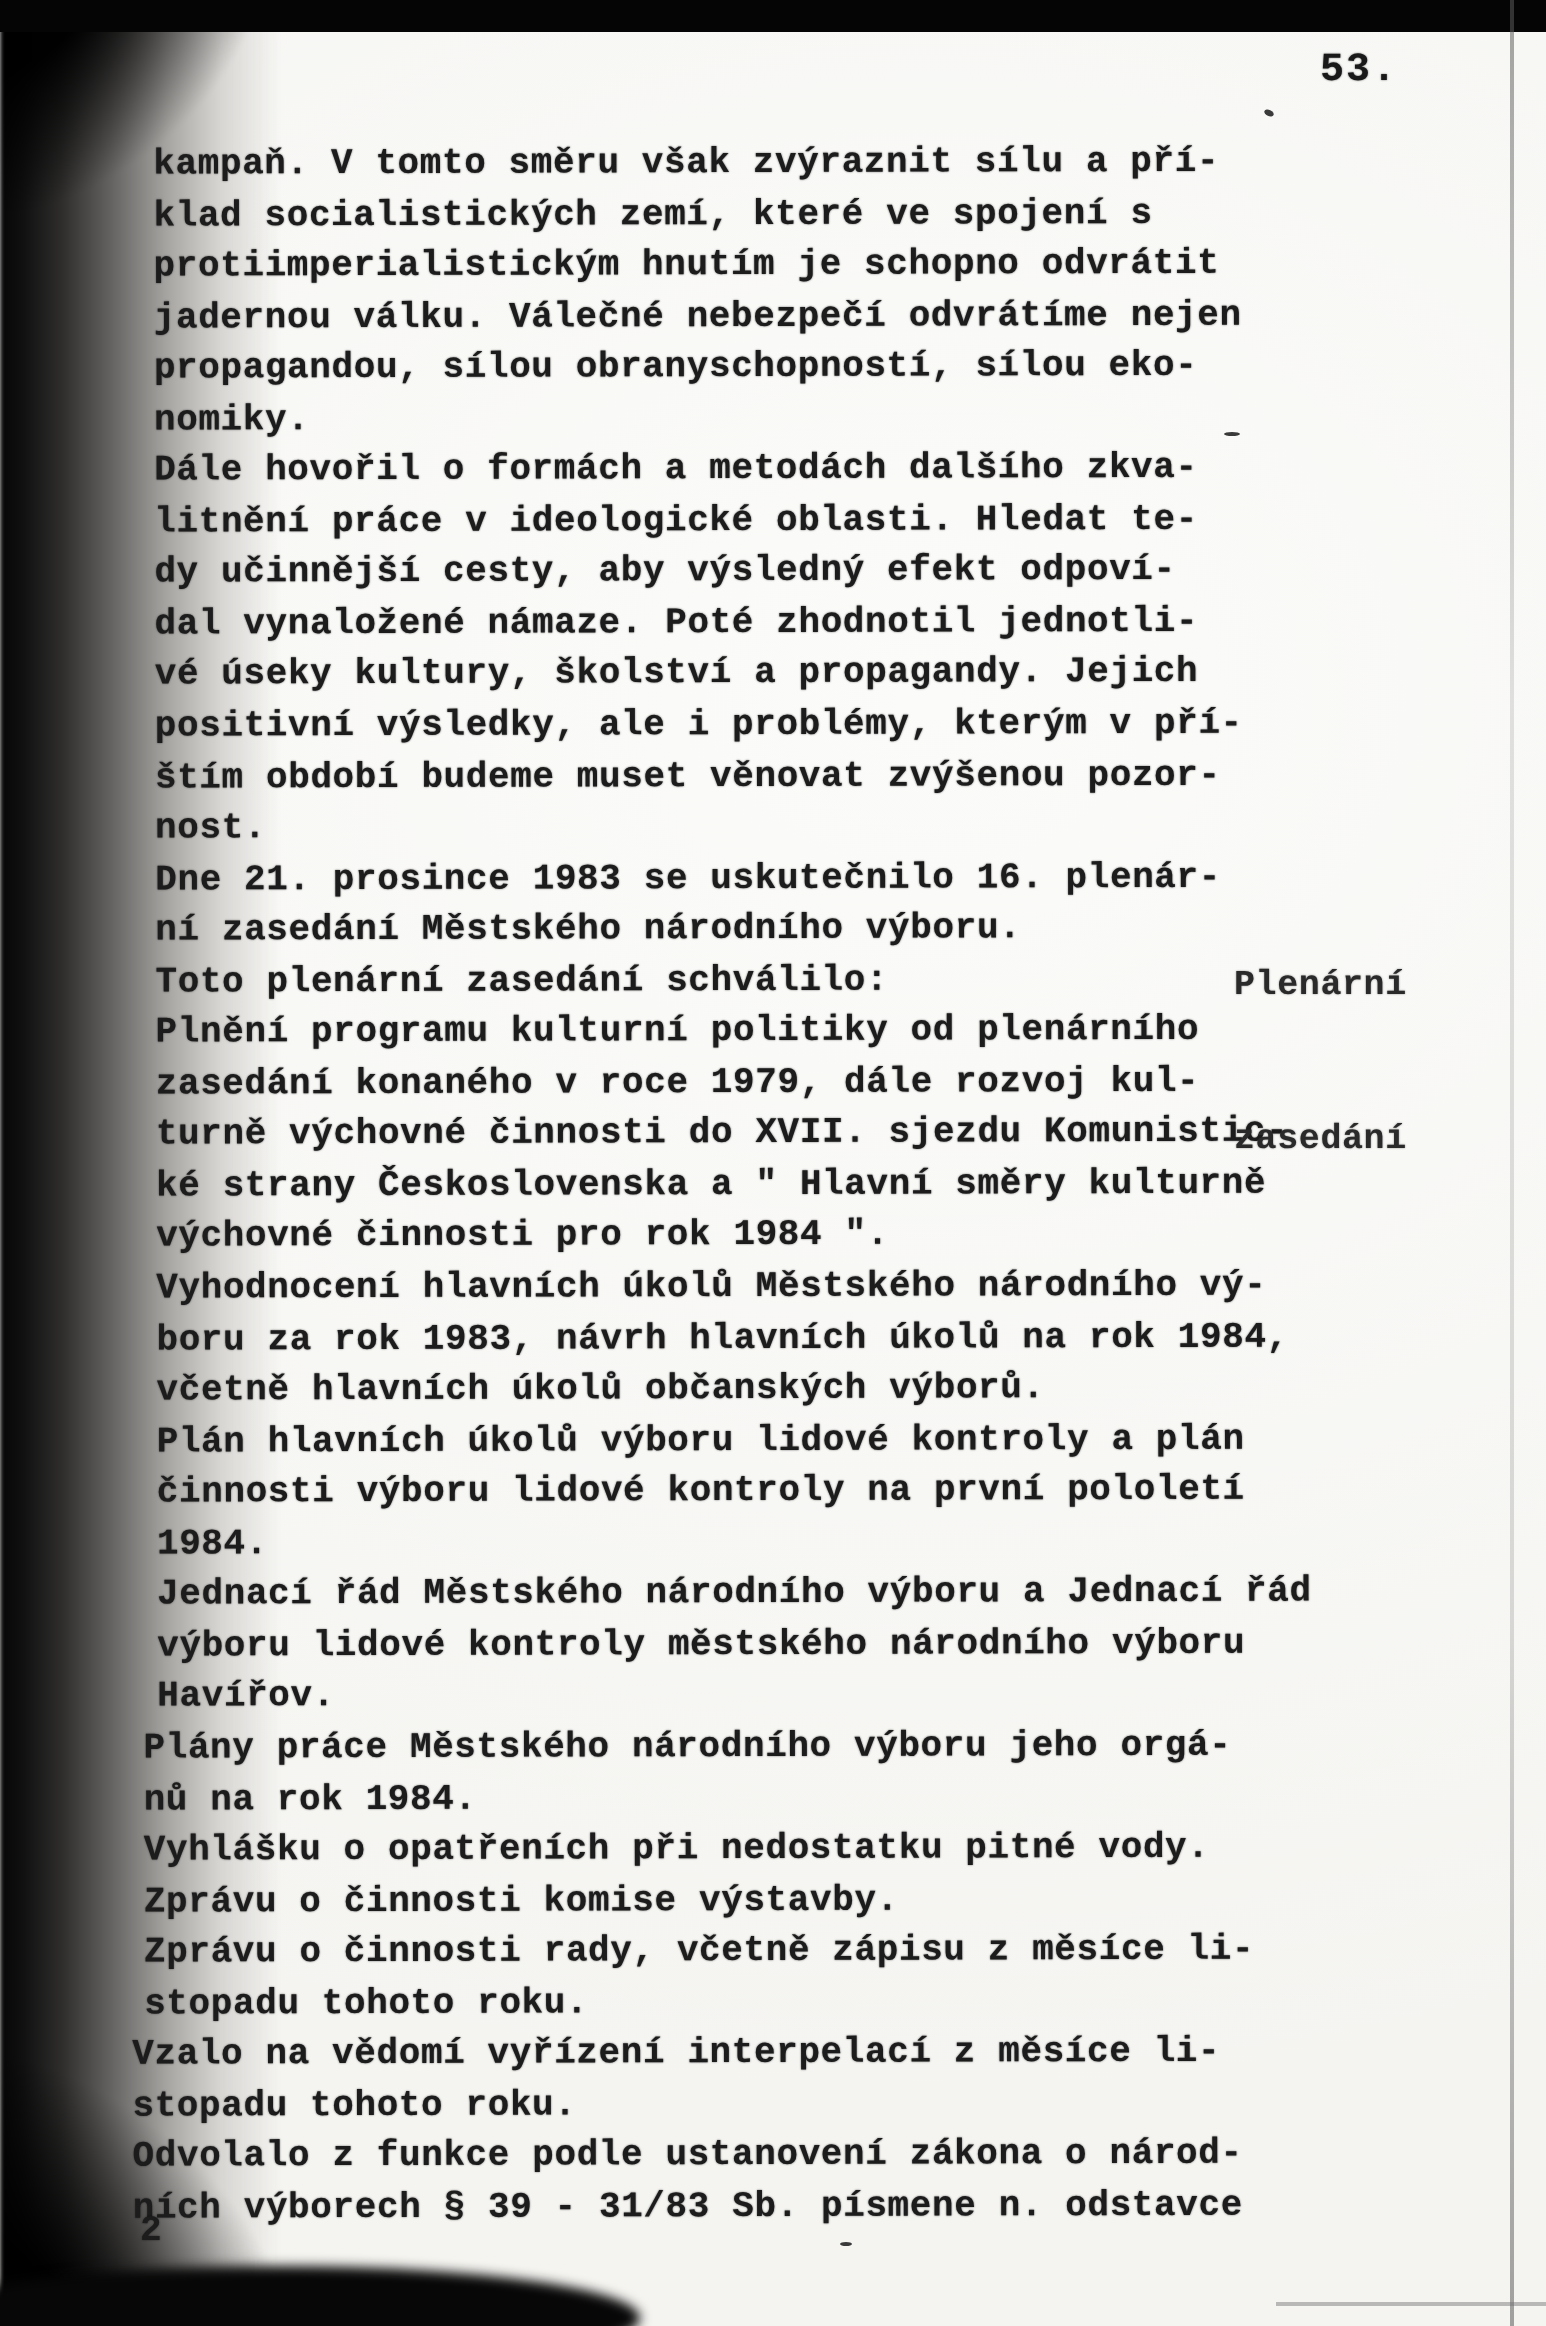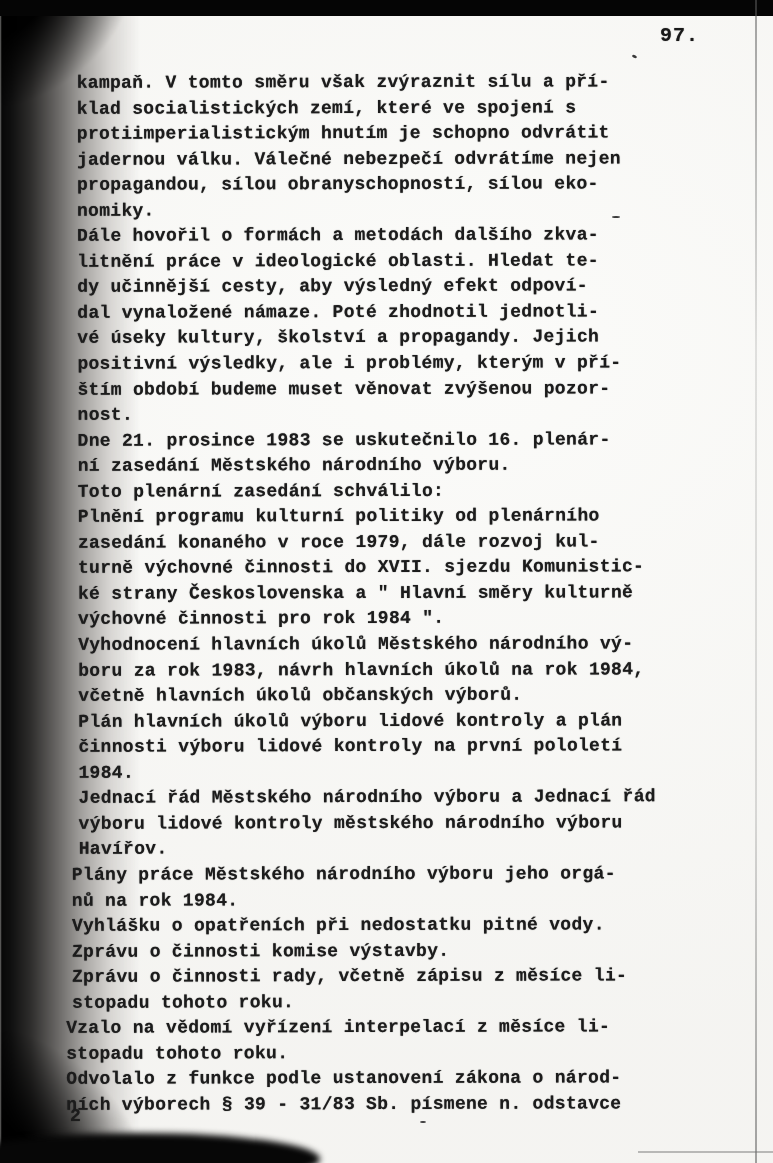--- a/index.html
+++ b/index.html
@@ -80,21 +80,21 @@
 <body>
 
 <div class="scan">
 
   <div class="spine"></div>
   <div class="spine-foot"></div>
   <div class="top-edge"></div>
   <div class="right-edge"></div>
   <div class="bottom-right-edge"></div>
 
-  <div class="page-number">97.</div>
+  <div class="page-number">53.</div>
 
   <div class="textcol">
       <div class="line">kampaň. V tomto směru však zvýraznit sílu a pří-</div>
       <div class="line">klad socialistických zemí, které ve spojení s</div>
       <div class="line">protiimperialistickým hnutím je schopno odvrátit</div>
       <div class="line">jadernou válku. Válečné nebezpečí odvrátíme nejen</div>
       <div class="line">propagandou, sílou obranyschopností, sílou eko-</div>
       <div class="line">nomiky.</div>
       <div class="line">Dále hovořil o formách a metodách dalšího zkva-</div>
       <div class="line">litnění práce v ideologické oblasti. Hledat te-</div>
@@ -126,19 +126,23 @@
       <div class="line">Vyhlášku o opatřeních při nedostatku pitné vody.</div>
       <div class="line">Zprávu o činnosti komise výstavby.</div>
       <div class="line">Zprávu o činnosti rady, včetně zápisu z měsíce li-</div>
       <div class="line">stopadu tohoto roku.</div>
       <div class="line">Vzalo na vědomí vyřízení interpelací z měsíce li-</div>
       <div class="line">stopadu tohoto roku.</div>
       <div class="line">Odvolalo z funkce podle ustanovení zákona o národ-</div>
       <div class="line">ních výborech § 39 - 31/83 Sb. písmene n. odstavce</div>
     </div>
 
+  <div class="margin-note">
+    <div>Plenární</div>
+    <div>zasedání</div>
+  </div>
 
   <div class="footer-mark">2</div>
 
   <div class="speck s1"></div>
   <div class="speck s2"></div>
   <div class="speck s3"></div>
 </div>
 
 </body></html>

